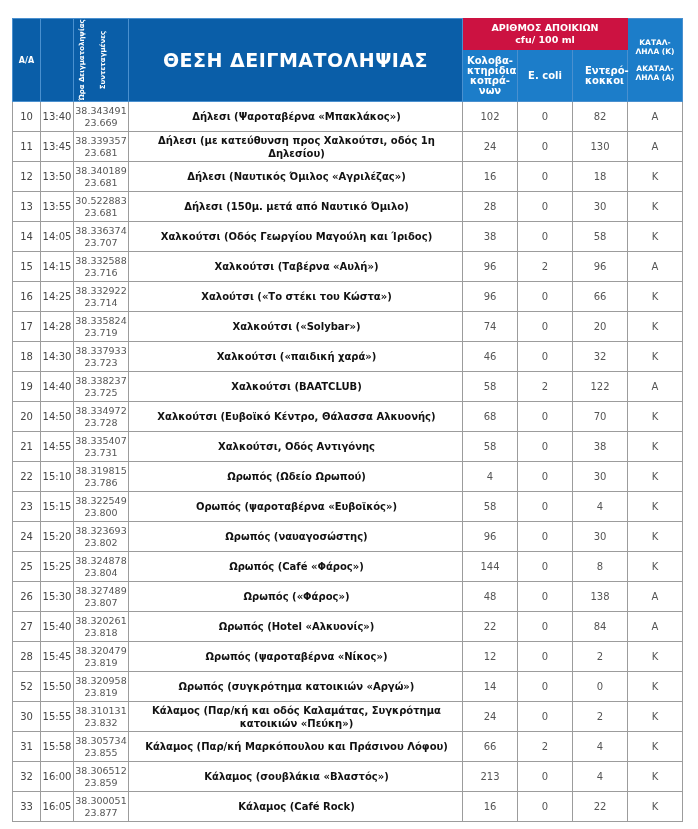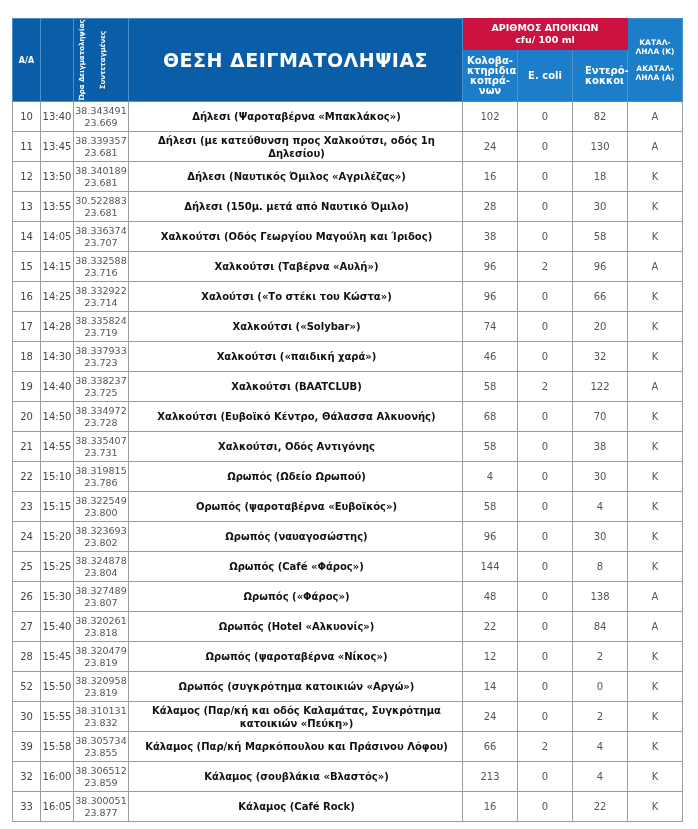--- a/index.html
+++ b/index.html
@@ -359,21 +359,21 @@
       <div>23.832</div>
     </td>
     <td class="loc">Κάλαμος (Παρ/κή και οδός Καλαμάτας, Συγκρότημα κατοικιών «Πεύκη»)</td>
     <td class="num">24</td>
     <td class="num">0</td>
     <td class="num">2</td>
     <td class="num">Κ</td>
   </tr>
 
   <tr>
-    <td>39</td>
+    <td>31</td>
     <td>15:58</td>
     <td class="coord">
       <div>38.305734</div>
       <div>23.855</div>
     </td>
     <td class="loc">Κάλαμος (Παρ/κή Μαρκόπουλου και Πράσινου Λόφου)</td>
     <td class="num">66</td>
     <td class="num">2</td>
     <td class="num">4</td>
     <td class="num">Κ</td>

